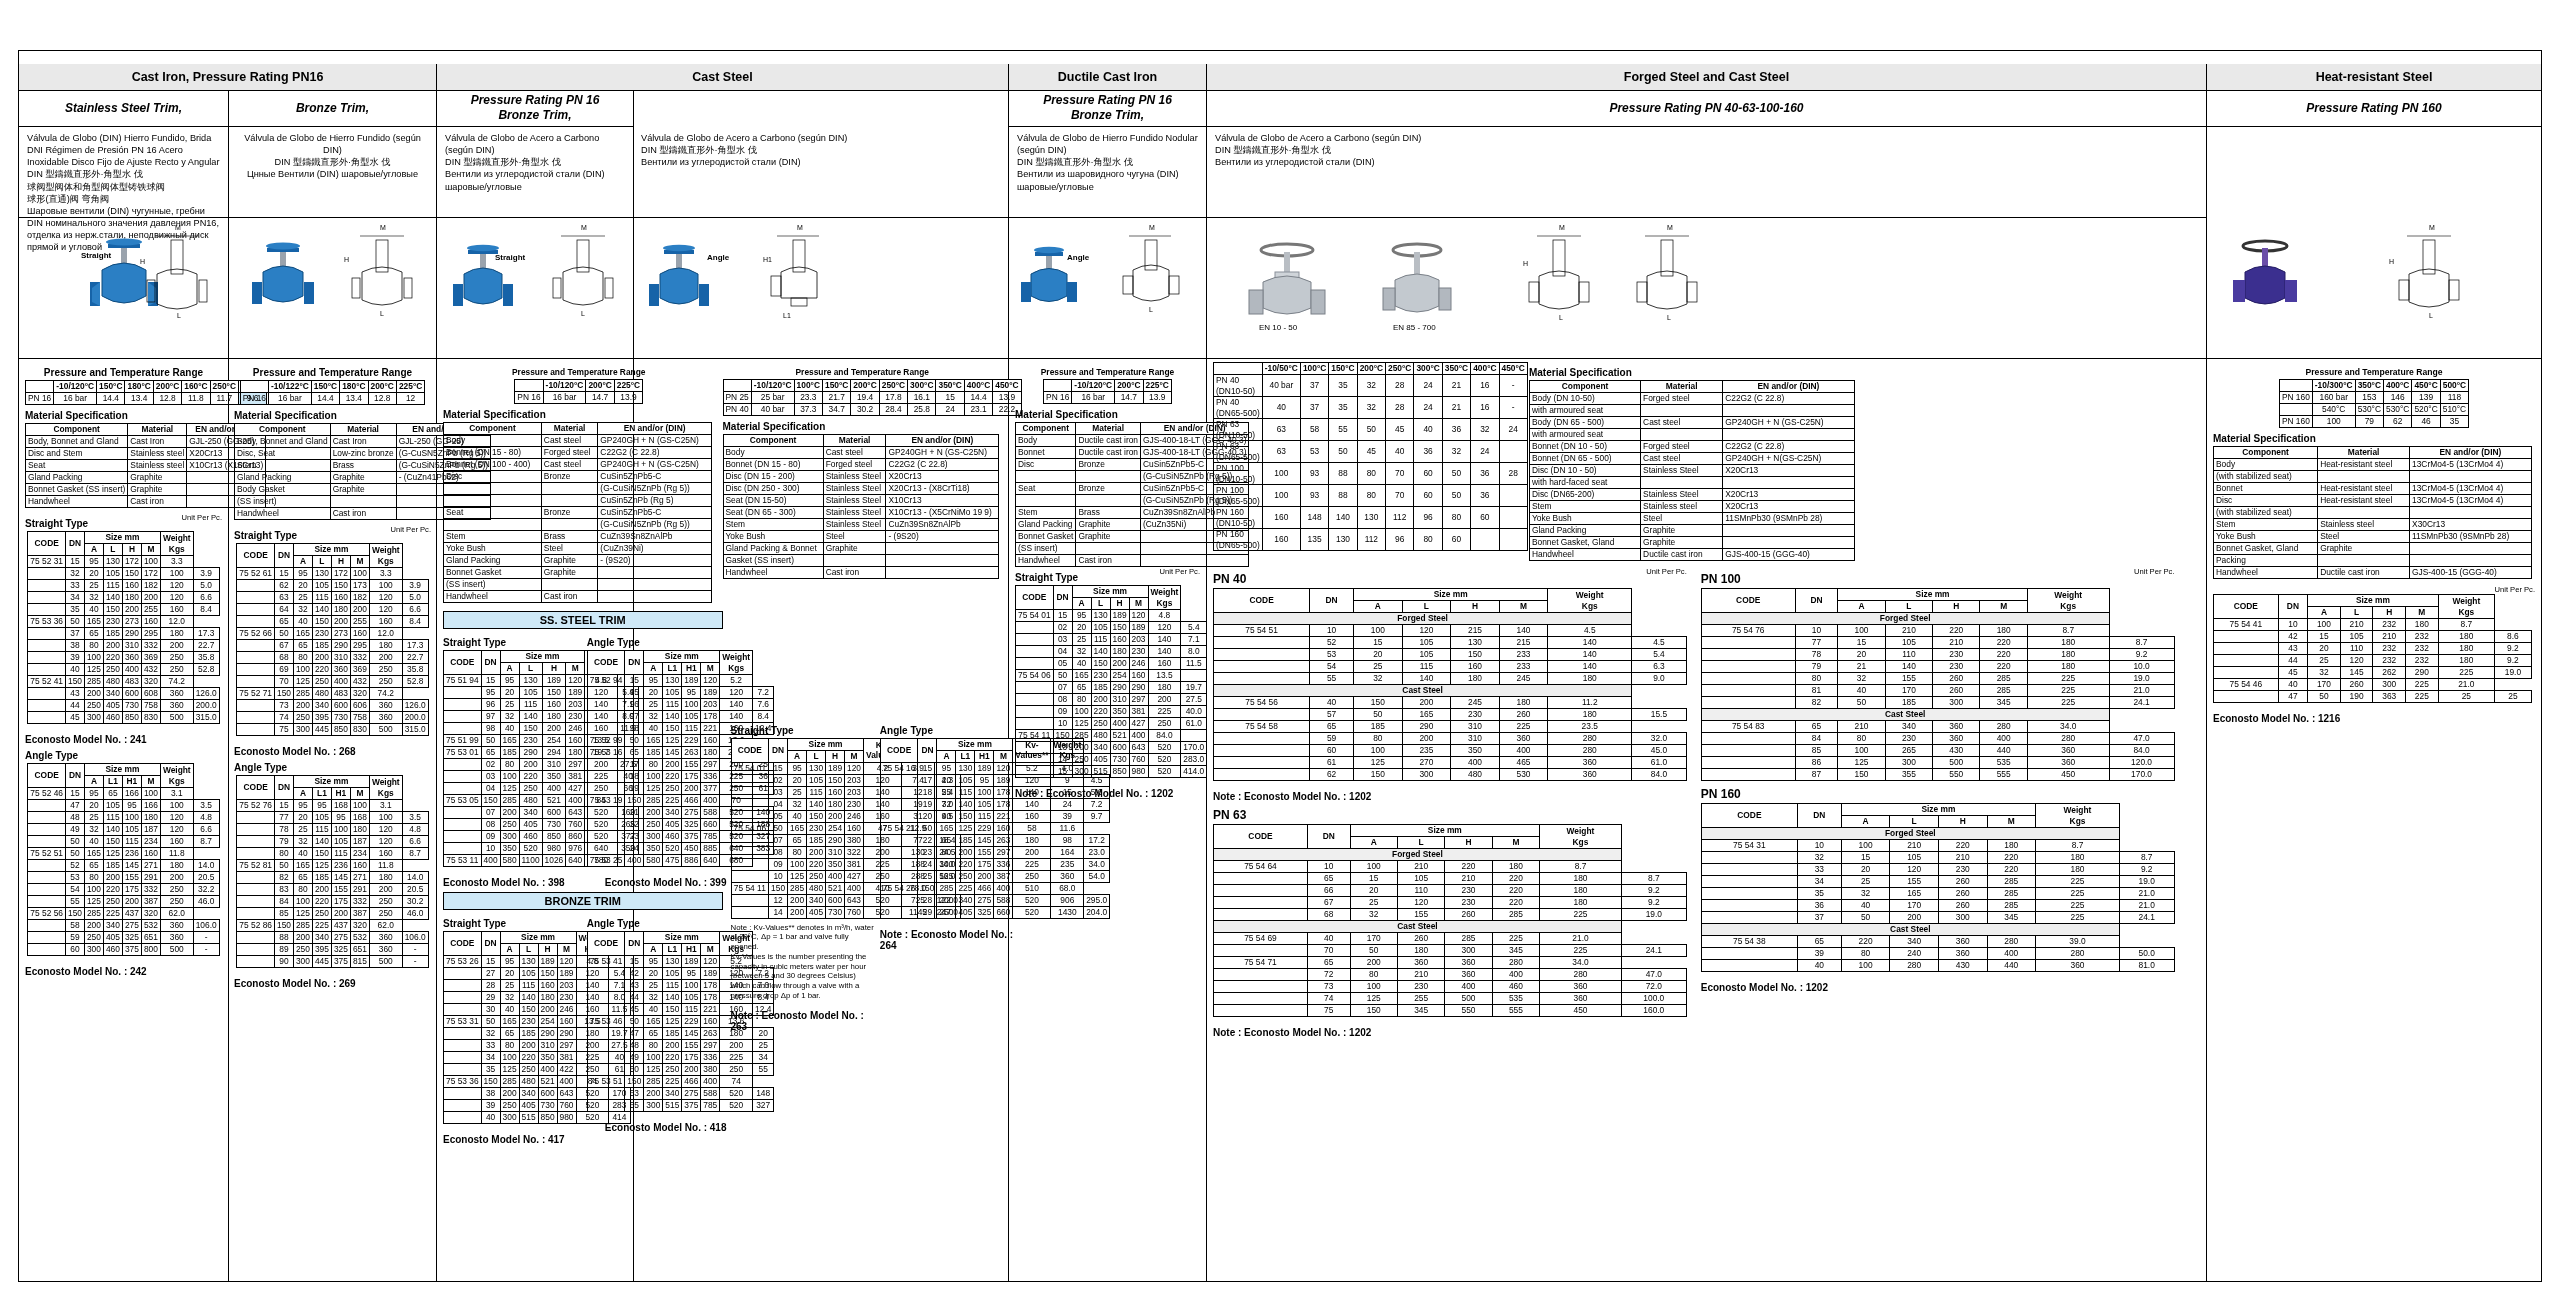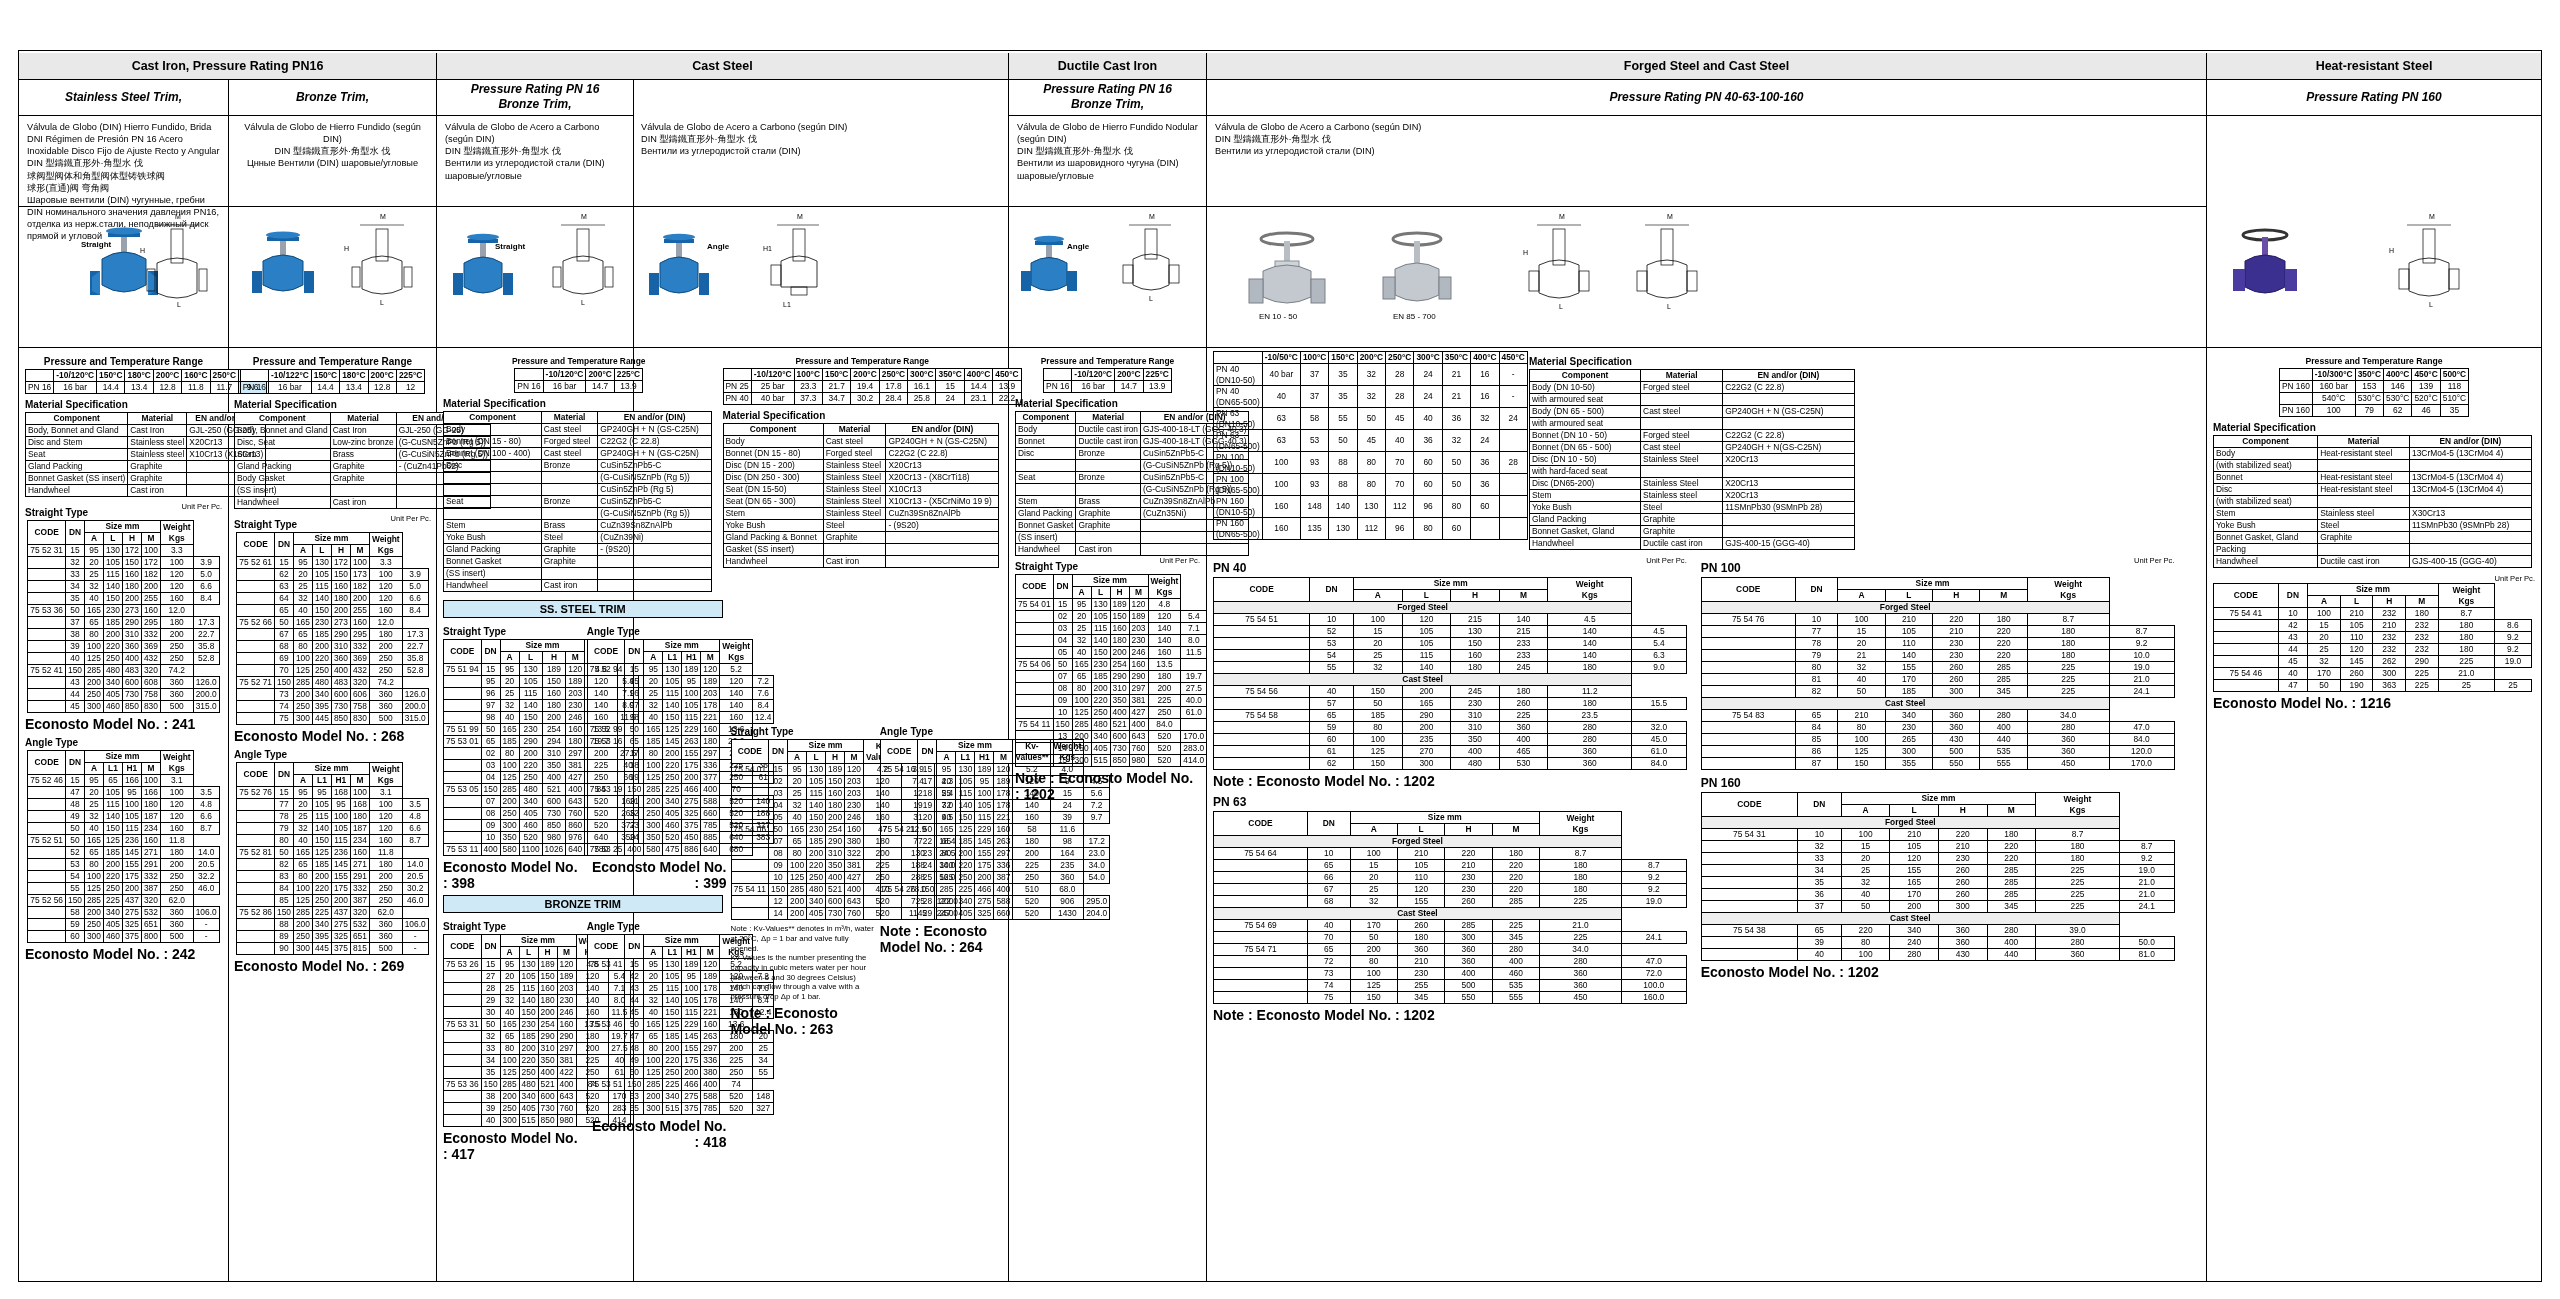--- a/index.html
+++ b/index.html
@@ -6,21 +6,21 @@
   body{width:2560px;height:1299px;font-family:"Liberation Sans",sans-serif;color:#000;overflow:hidden;}
   .page{position:relative;width:2560px;height:1299px;}
 
   
   .title-bar{position:absolute;left:18px;top:12px;width:820px;height:30px;background:#d8f2fb;border:1px solid #000;}
   .title-bar .t1{position:absolute;left:10px;top:6px;font-size:17px;font-style:italic;font-weight:bold;}
   .title-bar .t2{position:absolute;left:135px;top:6px;font-size:17px;font-style:italic;font-weight:bold;}
 
   
   .grid{position:absolute;left:18px;top:50px;width:2524px;height:1232px;border:1px solid #000;box-sizing:border-box;}
-  .col{position:absolute;top:2px;bottom:0;box-sizing:border-box;border-right:1px solid #000;}
+  .col{position:absolute;top:13px;bottom:0;box-sizing:border-box;border-right:1px solid #000;}
   .col.last{border-right:none;}
 
   .hdr1{position:absolute;left:0;right:0;top:0;height:26px;border-bottom:1px solid #000;background:#e9e9e9;
         display:flex;align-items:center;justify-content:center;font-size:12.5px;font-weight:bold;}
   .hdr2{position:absolute;left:0;right:0;top:26px;height:36px;border-bottom:1px solid #000;
         display:flex;flex-direction:column;align-items:center;justify-content:center;font-size:12px;font-style:italic;font-weight:bold;text-align:center;line-height:1.25;}
   .desc{position:absolute;left:0;right:0;top:62px;height:92px;border-bottom:1px solid #000;padding:6px 8px;box-sizing:border-box;
         font-size:9.2px;line-height:1.32;}
   .picarea{position:absolute;left:0;right:0;top:154px;height:140px;border-bottom:1px solid #000;}
   .body{position:absolute;left:0;right:0;top:294px;bottom:0;padding:4px 6px;box-sizing:border-box;}
@@ -32,21 +32,21 @@
   
   table.t{border-collapse:collapse;font-size:8.4px;}
   table.t th,table.t td{border:1px solid #000;padding:0 2px;text-align:center;white-space:nowrap;line-height:1.25;height:11px;}
   table.t th{font-weight:bold;background:#fff;}
   table.t td.l{text-align:left;}
   table.t .hi{background:#cfe9f7;}
   .secthead{font-size:10px;font-weight:bold;margin:5px 0 2px 0;}
   .secthead.c{text-align:center;}
   .smallnote{font-size:7.8px;line-height:1.25;}
   .unitnote{font-size:7.6px;text-align:right;}
-  .modelno{font-size:14px;font-weight:bold;margin-top:3px;}
+  .modelno{font-size:10px;font-weight:bold;margin-top:10px;}
   .banner{background:#cfe9f7;border:1px solid #000;text-align:center;font-size:11px;font-weight:bold;padding:2px 0;margin:4px 0 3px 0;}
   .flexrow{display:flex;gap:6px;align-items:flex-start;}
   .blk{margin-bottom:5px;}
 </style>
 </head>
 <body>
 
 <div class="page">
 
 

